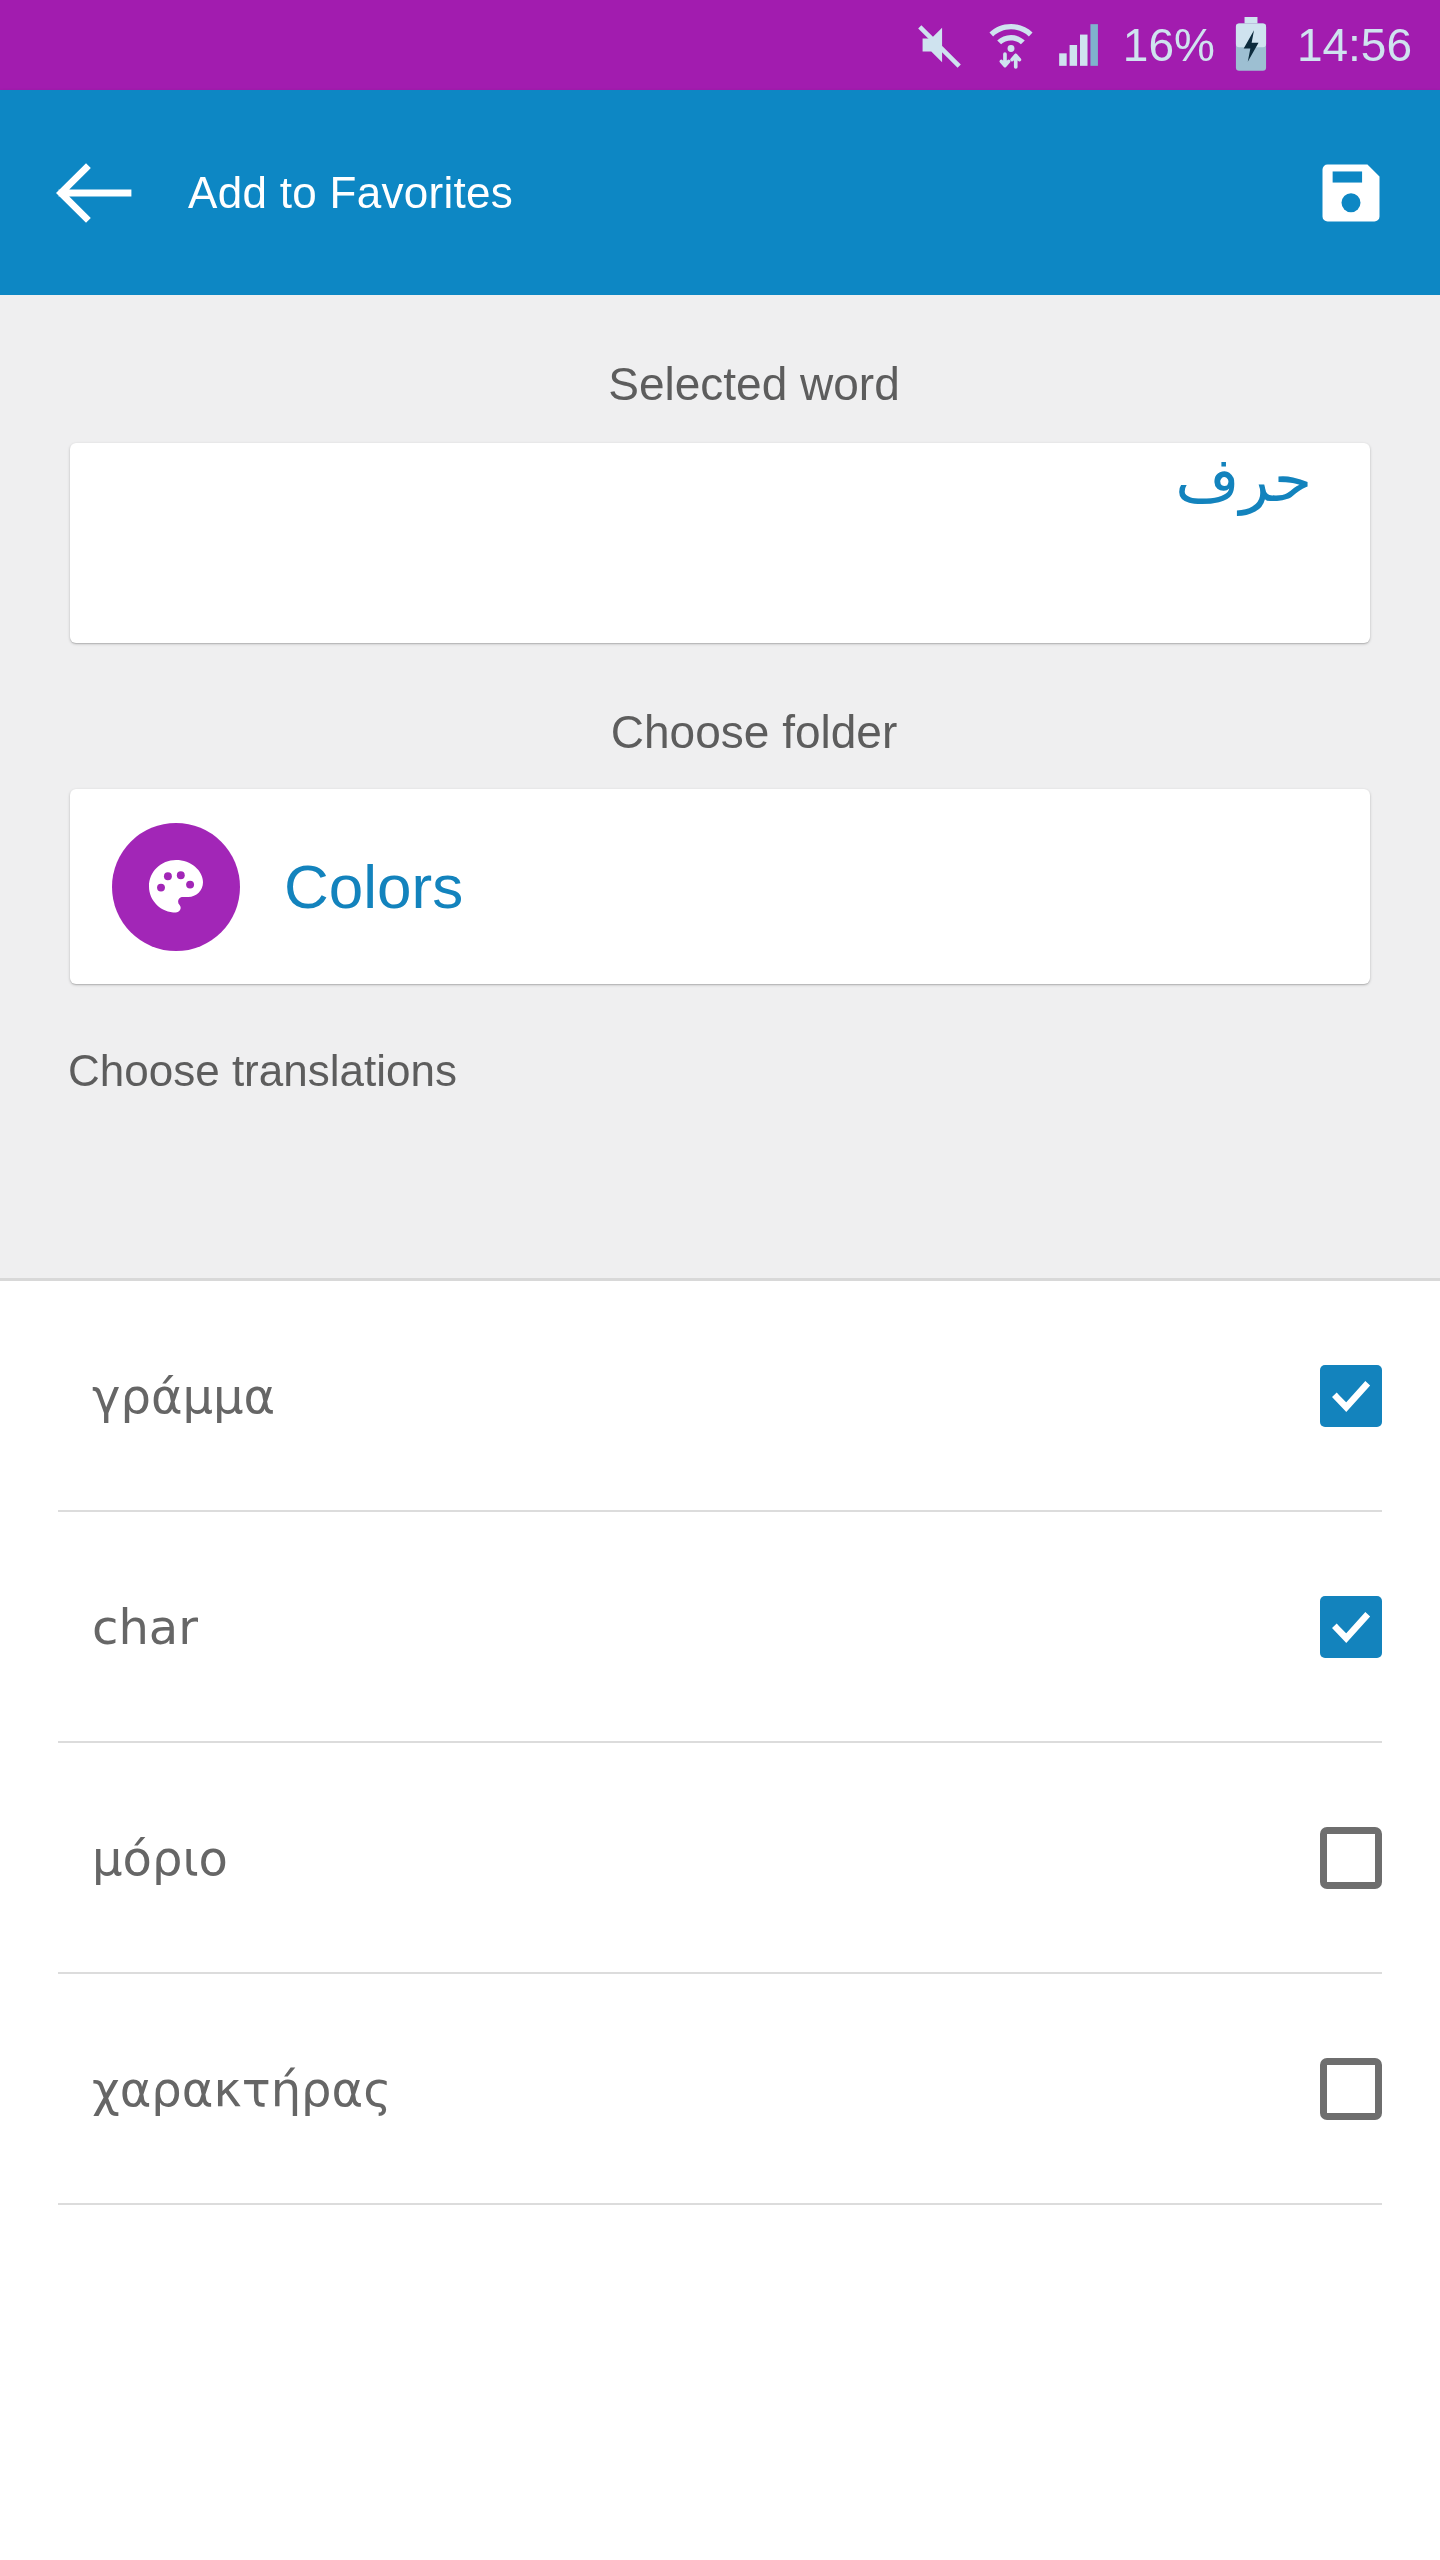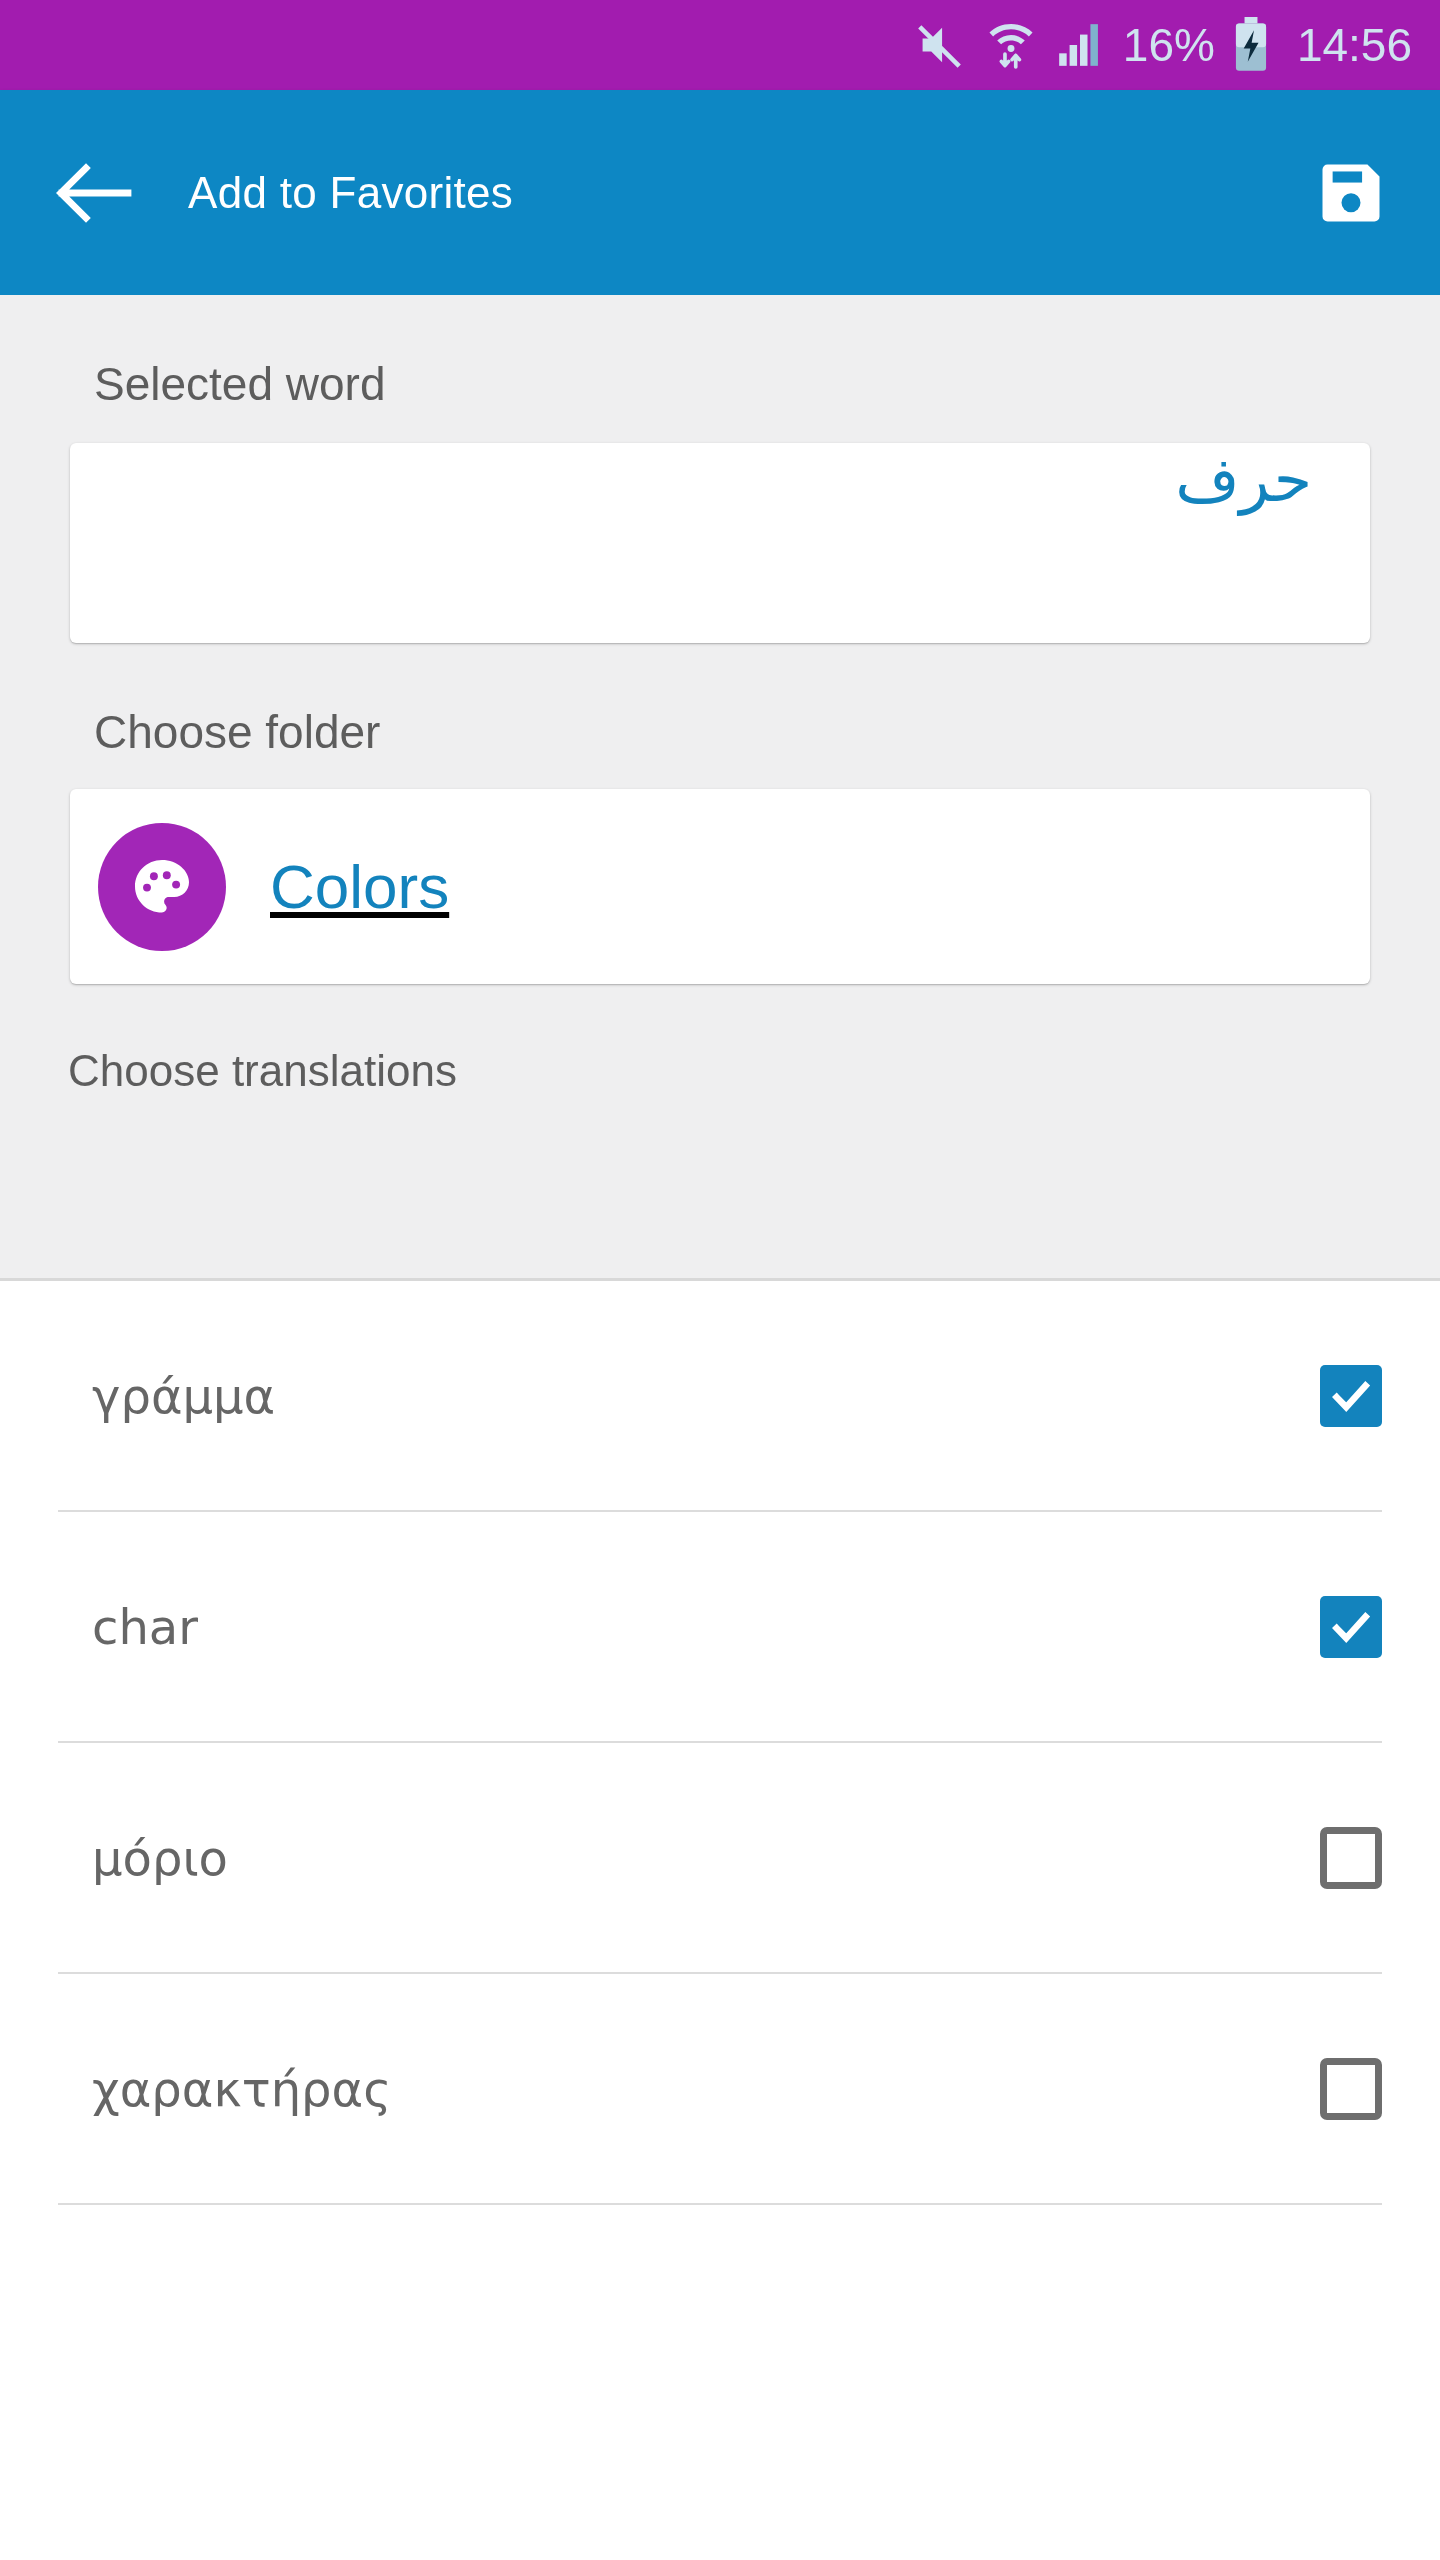--- a/index.html
+++ b/index.html
@@ -60,21 +60,22 @@
   
   .form-section {
     background: #efeff0;
     padding: 0 0 0 0;
     height: 983px;
     position: relative;
   }
   .field-label {
     color: #5d5d5d;
     font-size: 46px;
-    padding-left: 94px;
+    padding-left: 68px;
+    text-align: center;
   }
   .label-selected-word { padding-top: 62px; }
   .label-choose-folder { padding-top: 62px; }
   .label-choose-translations {
     padding-top: 62px;
     padding-left: 68px;
     color: #5d5d5d;
     font-size: 44px;
   }
 
@@ -97,22 +98,21 @@
     direction: rtl;
     unicode-bidi: embed;
     font-family: "DejaVu Sans", "Liberation Sans", sans-serif;
   }
 
   .folder-card {
     margin-top: 30px;
     height: 195px;
     display: flex;
     align-items: center;
-    padding-left: 28px;
-    text-decoration: underline;
+    padding-left: 42px;
   }
   .folder-avatar {
     width: 128px; height: 128px;
     border-radius: 50%;
     background: #a226b7;
     display: flex; align-items: center; justify-content: center;
     flex: 0 0 auto;
   }
   .folder-name {
     color: #1383bd;

